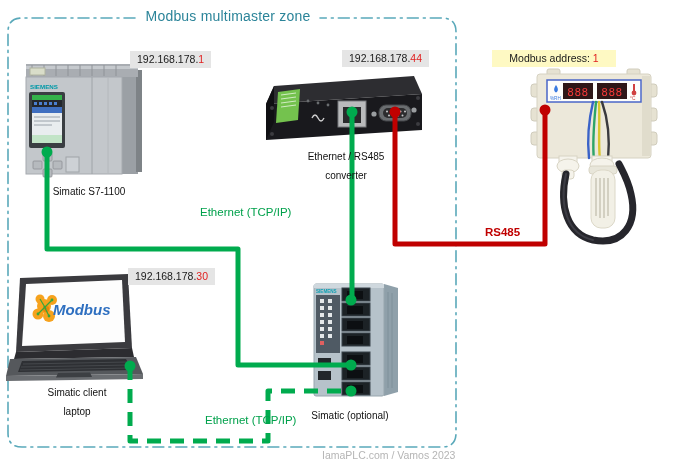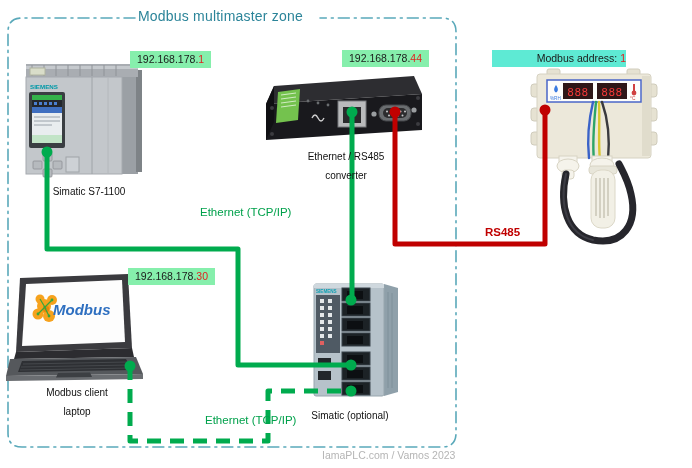--- a/index.html
+++ b/index.html
@@ -3,31 +3,31 @@
 <meta charset="utf-8">
 <style>
   html,body{margin:0;padding:0;background:#fff;}
   #stage{
     position:relative;width:692px;height:468px;background:#ffffff;overflow:hidden;
     font-family:"Liberation Sans",sans-serif;color:#1a1a1a;
   }
   .abs{position:absolute;}
   svg{display:block;}
   .zone-title{
-    position:absolute;left:138px;top:8px;width:180px;text-align:left;
+    position:absolute;left:138px;top:8px;width:180px;text-align:center;
     font-size:14px;color:#2b8499;letter-spacing:.2px;white-space:nowrap;
   }
   .ip-label{
-    position:absolute;background:#86efac;padding:2px 7px 2px 7px;
+    position:absolute;background:#e5e5e5;padding:2px 7px 2px 7px;
     font-size:10.5px;line-height:13px;color:#1a1a1a;white-space:nowrap;
   }
   .ip-label .host{color:#e02020;}
   .addr-label{
-    position:absolute;left:492px;top:50px;width:134px;background:#5eead4;
-    padding:2px 0;font-size:10.5px;line-height:13px;text-align:right;white-space:nowrap;
+    position:absolute;left:492px;top:50px;width:124px;background:#fef9c3;
+    padding:2px 0;font-size:10.5px;line-height:13px;text-align:center;white-space:nowrap;
   }
   .addr-label .host{color:#e02020;}
   .dev-label{
     position:absolute;text-align:center;font-size:10px;line-height:19px;color:#111;
   }
   .net-label{
     position:absolute;font-size:11.5px;font-weight:normal;color:#00a14b;white-space:nowrap;padding-left:48px;
   }
   .rs-label{
     position:absolute;font-size:11.5px;font-weight:bold;color:#c00000;white-space:nowrap;margin-left:24px;
@@ -312,21 +312,21 @@
   </div>
 
   <div class="dev-label" style="left:18px;top:182px;width:142px">Simatic S7-1100</div>
 
   <div class="dev-label" style="left:270px;top:147px;width:152px">
     <div>Ethernet / RS485</div>
     <div>converter</div>
   </div>
 
   <div class="dev-label" style="left:7px;top:383px;width:140px">
-    <div>Modbus client</div>
+    <div>Simatic client</div>
     <div>laptop</div>
   </div>
 
   <div class="dev-label" style="left:280px;top:406px;width:140px">Simatic (optional)</div>
 
   <div class="net-label" style="left:152px;top:206px">Ethernet (TCP/IP)</div>
 
   <div class="net-label" style="left:157px;top:414px">Ethernet (TCP/IP)</div>
 
   <div class="rs-label" style="left:461px;top:226px">RS485</div>

